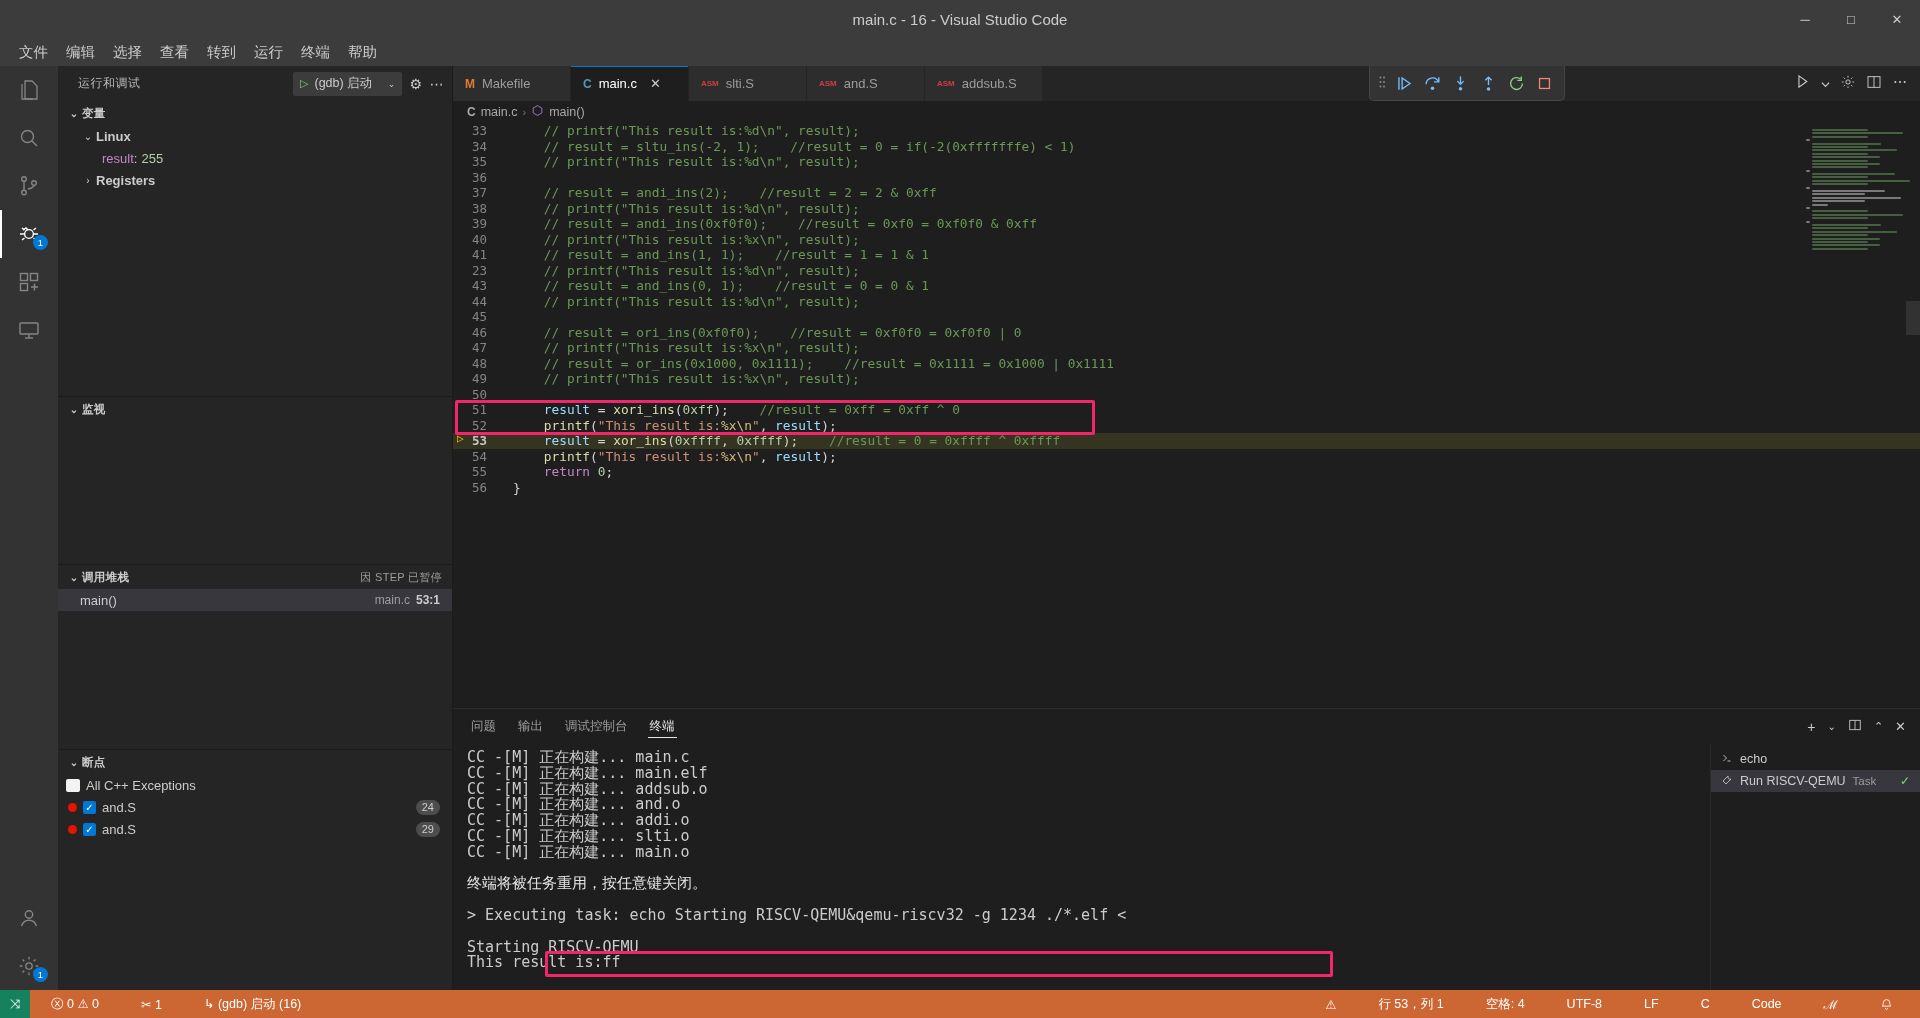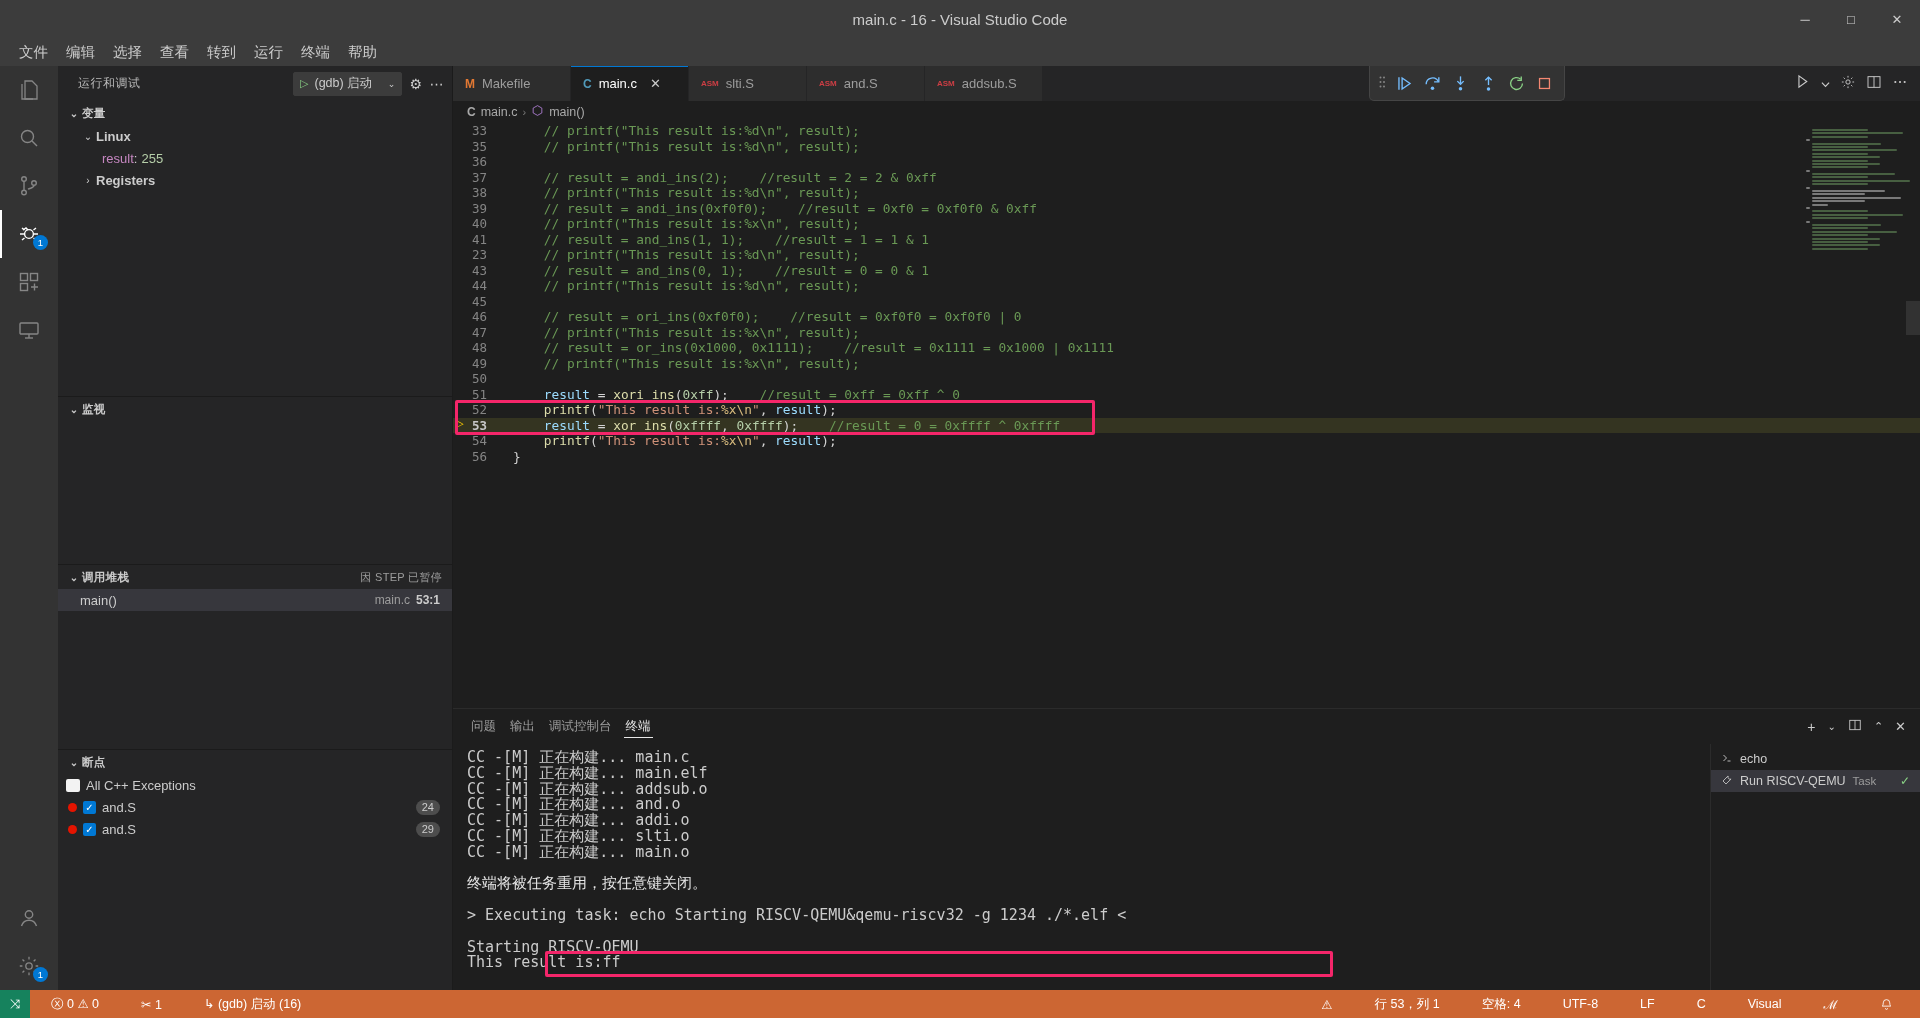--- a/index.html
+++ b/index.html
@@ -181,21 +181,21 @@
   .minimap {
     position: absolute; right: 14px; top: 6px; width: 100px; height: 108px;
     opacity: .85;
   }
   .mm-line { height: 2px; margin-bottom: 1.4px; border-radius: 1px; }
 
   .vscroll-thumb { position: absolute; right: 0; width: 14px; background: #4f4f4f66; border-radius: 0; }
 
   
   .panel { height: 282px; background: #1e1e1e; border-top: 1px solid #2b2b2b; display: flex; flex-direction: column; flex: none; }
-  .panel-tabs { height: 35px; display: flex; align-items: center; padding-left: 18px; gap: 14px; flex: none; position: relative; }
+  .panel-tabs { height: 35px; display: flex; align-items: center; padding-left: 18px; gap: 22px; flex: none; position: relative; }
   .panel-tab { font-size: 12.5px; color: #9d9d9d; height: 35px; display: flex; align-items: center; position: relative; }
   .panel-tab.active { color: #e7e7e7; }
   .panel-tab.active::after { content:""; position:absolute; left:-2px; right:-2px; bottom: 6px; height: 1px; background:#e7e7e7; }
   .panel-actions { margin-left: auto; display: flex; align-items: center; gap: 12px; padding-right: 14px; color: #cccccc; font-size: 14px; }
 
   .panel-body { flex: 1; display: flex; min-height: 0; }
   .term-out {
     flex: 1; padding: 6px 0 0 14px; font-family: "DejaVu Sans Mono", monospace;
     font-size: 15px; color: #cccccc; line-height: 15.8px; overflow: hidden; position: relative;
   }
@@ -518,40 +518,42 @@
           <svg width="13" height="13" viewBox="0 0 24 24" fill="none" stroke="#b180d7" stroke-width="1.6">
             <path d="M12 3l8 4.5v9L12 21l-8-4.5v-9z"></path>
           </svg>
         </span>
         <span>main()</span>
       </div>
 
       <div class="code-wrap">
         <div class="code-scroll" id="code-host">
             <div class="code-line"><div class="gutter">33</div><div class="code-txt"><span class="c-comment">    // printf("This result is:%d\n", result);</span></div></div>
+            <div class="code-line"><div class="gutter">34</div><div class="code-txt"><span class="c-comment">    // result = sltu_ins(-2, 1);    //result = 0 = if(-2(0xfffffffe) &lt; 1)</span></div></div>
             <div class="code-line"><div class="gutter">35</div><div class="code-txt"><span class="c-comment">    // printf("This result is:%d\n", result);</span></div></div>
             <div class="code-line"><div class="gutter">36</div><div class="code-txt"><span class="c-plain"></span></div></div>
             <div class="code-line"><div class="gutter">37</div><div class="code-txt"><span class="c-comment">    // result = andi_ins(2);    //result = 2 = 2 &amp; 0xff</span></div></div>
             <div class="code-line"><div class="gutter">38</div><div class="code-txt"><span class="c-comment">    // printf("This result is:%d\n", result);</span></div></div>
             <div class="code-line"><div class="gutter">39</div><div class="code-txt"><span class="c-comment">    // result = andi_ins(0xf0f0);    //result = 0xf0 = 0xf0f0 &amp; 0xff</span></div></div>
             <div class="code-line"><div class="gutter">40</div><div class="code-txt"><span class="c-comment">    // printf("This result is:%x\n", result);</span></div></div>
             <div class="code-line"><div class="gutter">41</div><div class="code-txt"><span class="c-comment">    // result = and_ins(1, 1);    //result = 1 = 1 &amp; 1</span></div></div>
             <div class="code-line"><div class="gutter">23</div><div class="code-txt"><span class="c-comment">    // printf("This result is:%d\n", result);</span></div></div>
             <div class="code-line"><div class="gutter">43</div><div class="code-txt"><span class="c-comment">    // result = and_ins(0, 1);    //result = 0 = 0 &amp; 1</span></div></div>
             <div class="code-line"><div class="gutter">44</div><div class="code-txt"><span class="c-comment">    // printf("This result is:%d\n", result);</span></div></div>
             <div class="code-line"><div class="gutter">45</div><div class="code-txt"><span class="c-plain"></span></div></div>
             <div class="code-line"><div class="gutter">46</div><div class="code-txt"><span class="c-comment">    // result = ori_ins(0xf0f0);    //result = 0xf0f0 = 0xf0f0 | 0</span></div></div>
             <div class="code-line"><div class="gutter">47</div><div class="code-txt"><span class="c-comment">    // printf("This result is:%x\n", result);</span></div></div>
             <div class="code-line"><div class="gutter">48</div><div class="code-txt"><span class="c-comment">    // result = or_ins(0x1000, 0x1111);    //result = 0x1111 = 0x1000 | 0x1111</span></div></div>
             <div class="code-line"><div class="gutter">49</div><div class="code-txt"><span class="c-comment">    // printf("This result is:%x\n", result);</span></div></div>
             <div class="code-line"><div class="gutter">50</div><div class="code-txt"><span class="c-plain"></span></div></div>
             <div class="code-line"><div class="gutter">51</div><div class="code-txt"><span class="c-plain">    </span><span class="c-id">result</span><span class="c-plain"> = </span><span class="c-fn">xori_ins</span><span class="c-plain">(</span><span class="c-num">0xff</span><span class="c-plain">);    </span><span class="c-comment">//result = 0xff = 0xff ^ 0</span></div></div>
             <div class="code-line"><div class="gutter">52</div><div class="code-txt"><span class="c-plain">    </span><span class="c-fn">printf</span><span class="c-plain">(</span><span class="c-str">"This result is:</span><span class="c-esc">%x</span><span class="c-esc">\n</span><span class="c-str">"</span><span class="c-plain">, </span><span class="c-id">result</span><span class="c-plain">);</span></div></div>
             <div class="code-line line-exec"><div class="gutter" style="color: rgb(198, 198, 198); font-weight: bold;"><span class="dbg-arrow">▷</span>53</div><div class="code-txt"><span class="c-plain">    </span><span class="c-id">result</span><span class="c-plain"> = </span><span class="c-fn">xor_ins</span><span class="c-plain">(</span><span class="c-num">0xffff</span><span class="c-plain">, </span><span class="c-num">0xffff</span><span class="c-plain">);    </span><span class="c-comment">//result = 0 = 0xffff ^ 0xffff</span></div></div>
             <div class="code-line"><div class="gutter">54</div><div class="code-txt"><span class="c-plain">    </span><span class="c-fn">printf</span><span class="c-plain">(</span><span class="c-str">"This result is:</span><span class="c-esc">%x</span><span class="c-esc">\n</span><span class="c-str">"</span><span class="c-plain">, </span><span class="c-id">result</span><span class="c-plain">);</span></div></div>
+            <div class="code-line"><div class="gutter">55</div><div class="code-txt"><span class="c-plain">    </span><span class="c-key">return</span><span class="c-plain"> </span><span class="c-num">0</span><span class="c-plain">;</span></div></div>
             <div class="code-line"><div class="gutter">56</div><div class="code-txt"><span class="c-plain">}</span></div></div>
           </div>
 
         <div class="hl-box" style="left: 2px; top: 277px; width: 640px; height: 35px;"></div>
 
         <div class="minimap" id="minimap">
             <div class="mm-line" style="width: 56.25px; background: rgb(79, 107, 72); margin-left: 6px;"></div>
             <div class="mm-line" style="width: 91.25px; background: rgb(79, 107, 72); margin-left: 6px;"></div>
             <div class="mm-line" style="width: 56.25px; background: rgb(79, 107, 72); margin-left: 6px;"></div>
             <div class="mm-line" style="width: 4px; background: rgb(138, 138, 138); margin-left: 0px;"></div>
@@ -661,21 +663,21 @@
       <div class="sb-cell">✂ 1</div>
       <div class="sb-cell">↳ (gdb) 启动 (16)</div>
     </div>
     <div class="sb-right">
       <div class="sb-cell">⚠</div>
       <div class="sb-cell">行 53，列 1</div>
       <div class="sb-cell">空格: 4</div>
       <div class="sb-cell">UTF-8</div>
       <div class="sb-cell">LF</div>
       <div class="sb-cell">C</div>
-      <div class="sb-cell">Visual</div>
+      <div class="sb-cell">Code</div>
       <div class="sb-cell">ℳ</div>
       <div class="sb-cell">
         <svg width="13" height="13" viewBox="0 0 24 24" fill="none" stroke="#ffffff" stroke-width="1.6">
           <path d="M6 9a6 6 0 0 1 12 0c0 5 2 6 2 6H4s2-1 2-6z"></path>
             <path d="M10 19a2 2 0 0 0 4 0"></path>
         </svg>
       </div>
     </div>
   </div>
 

